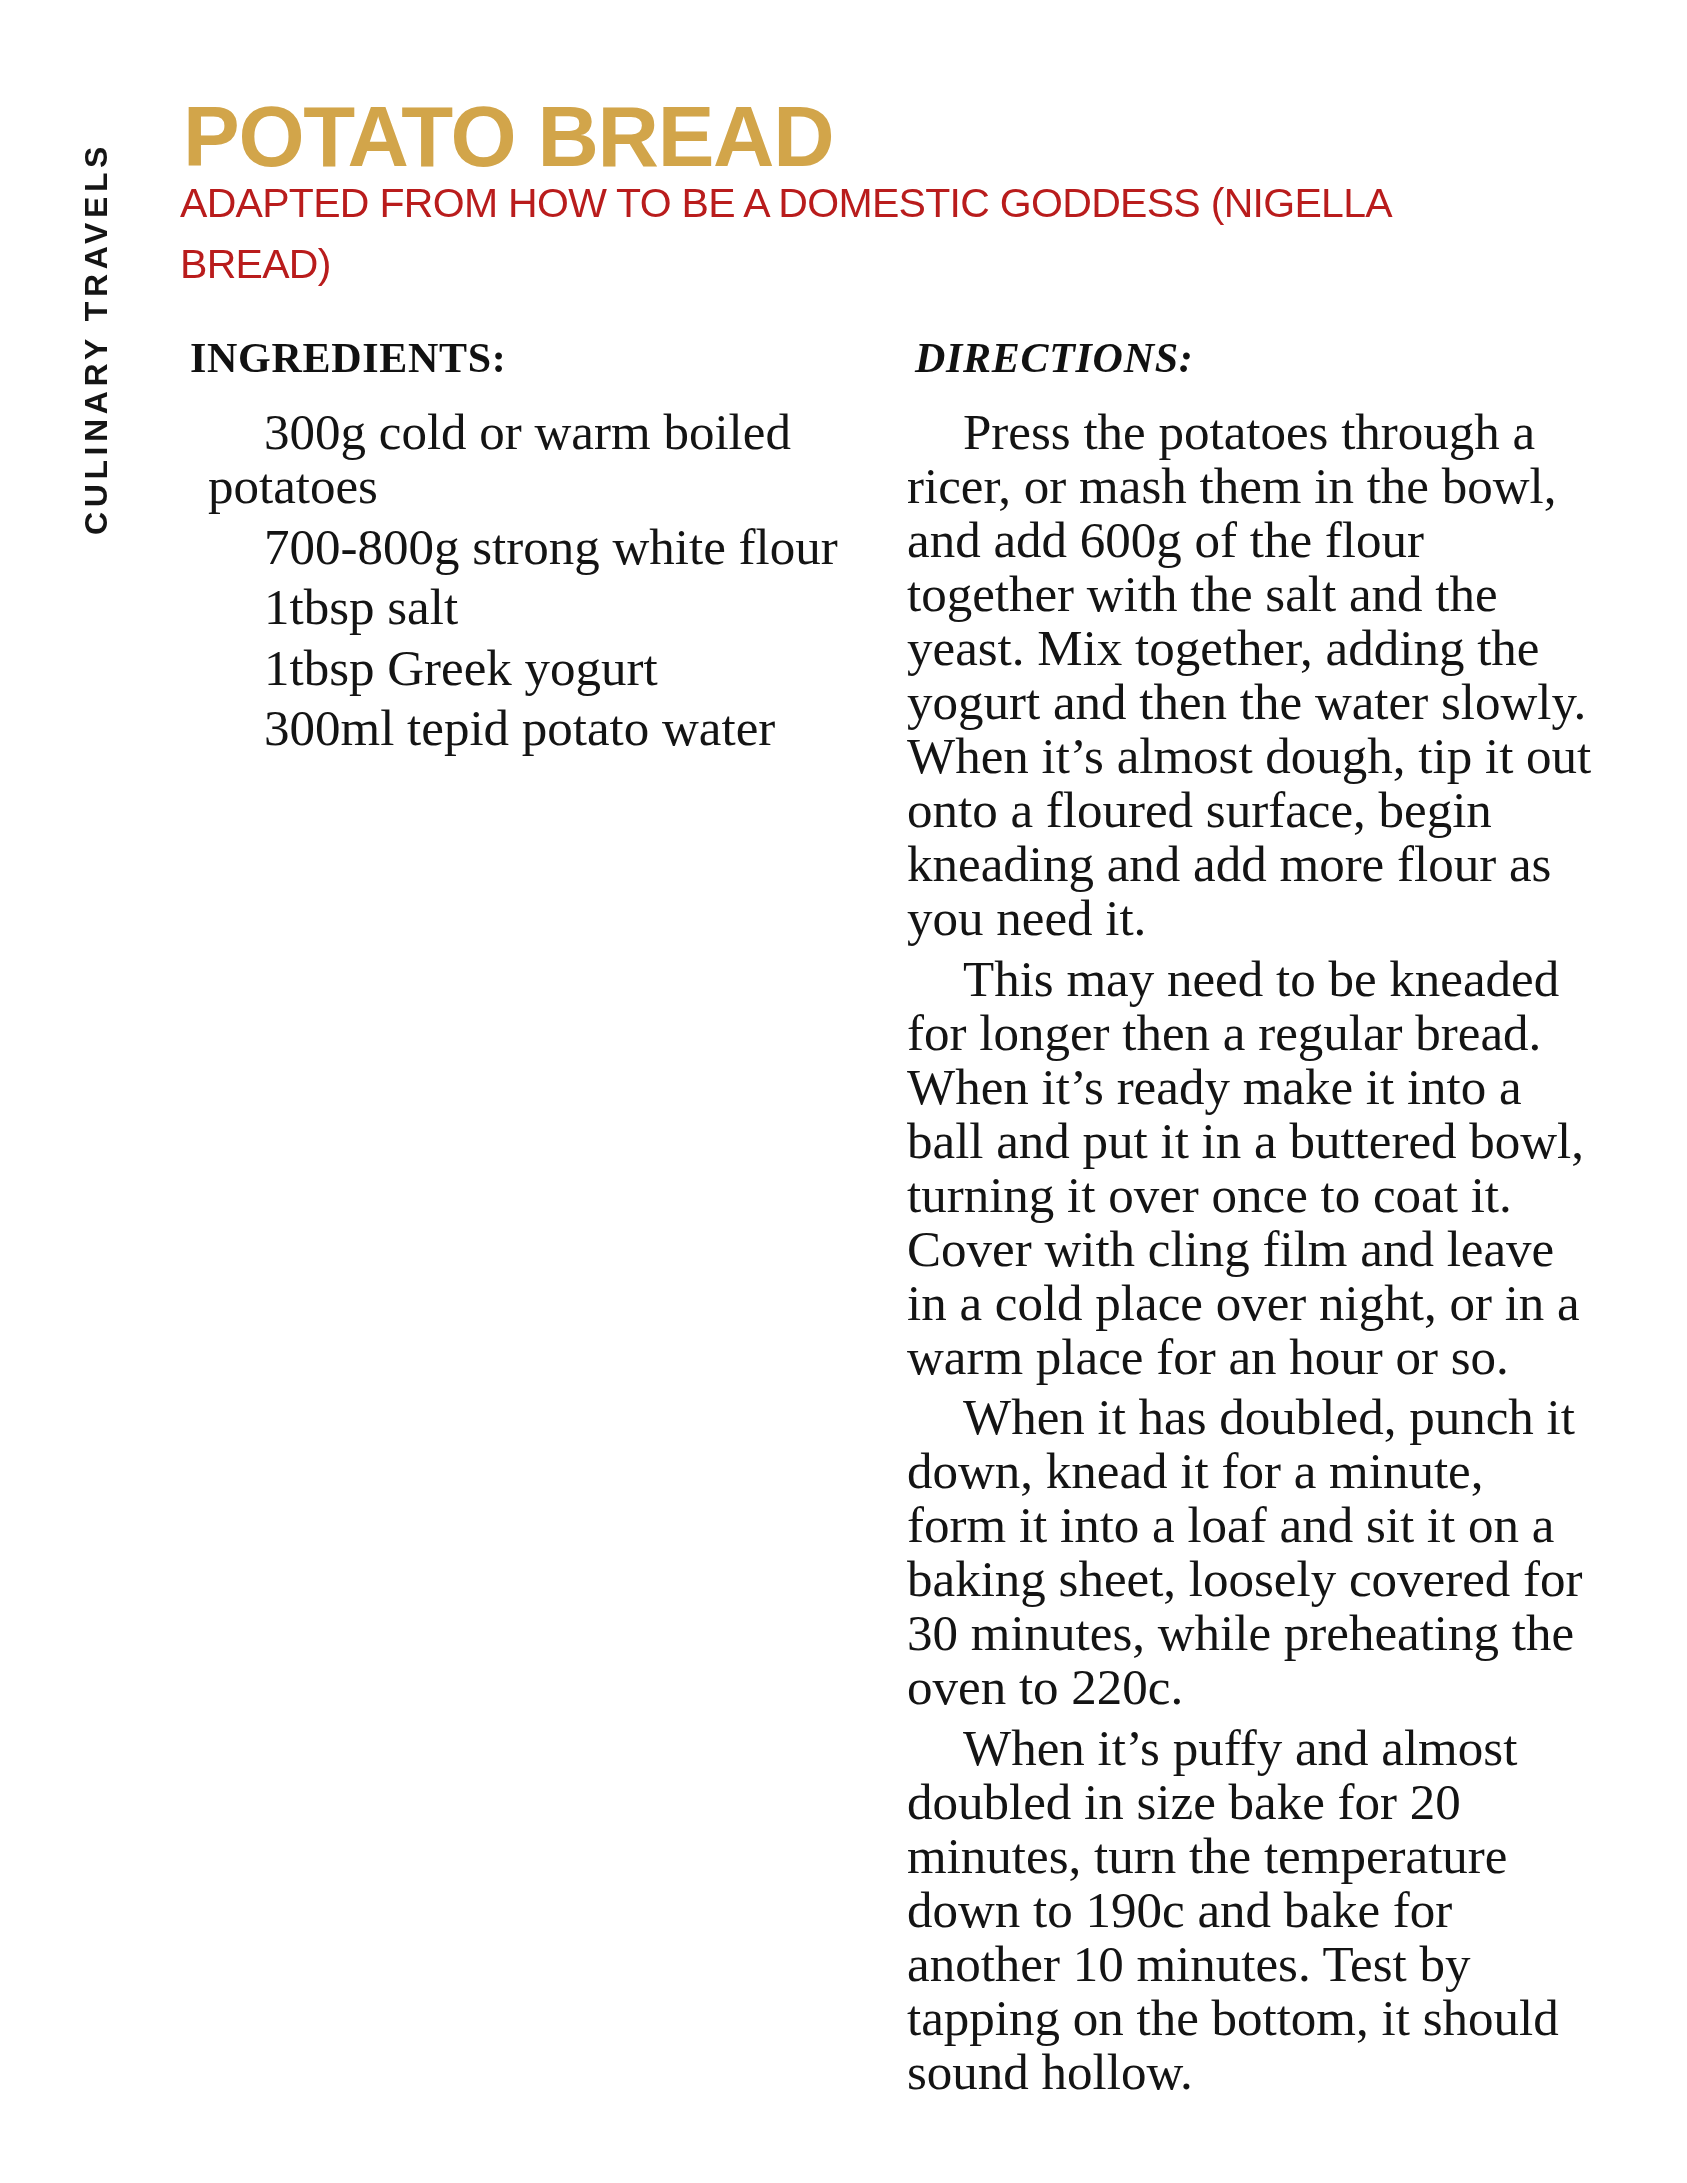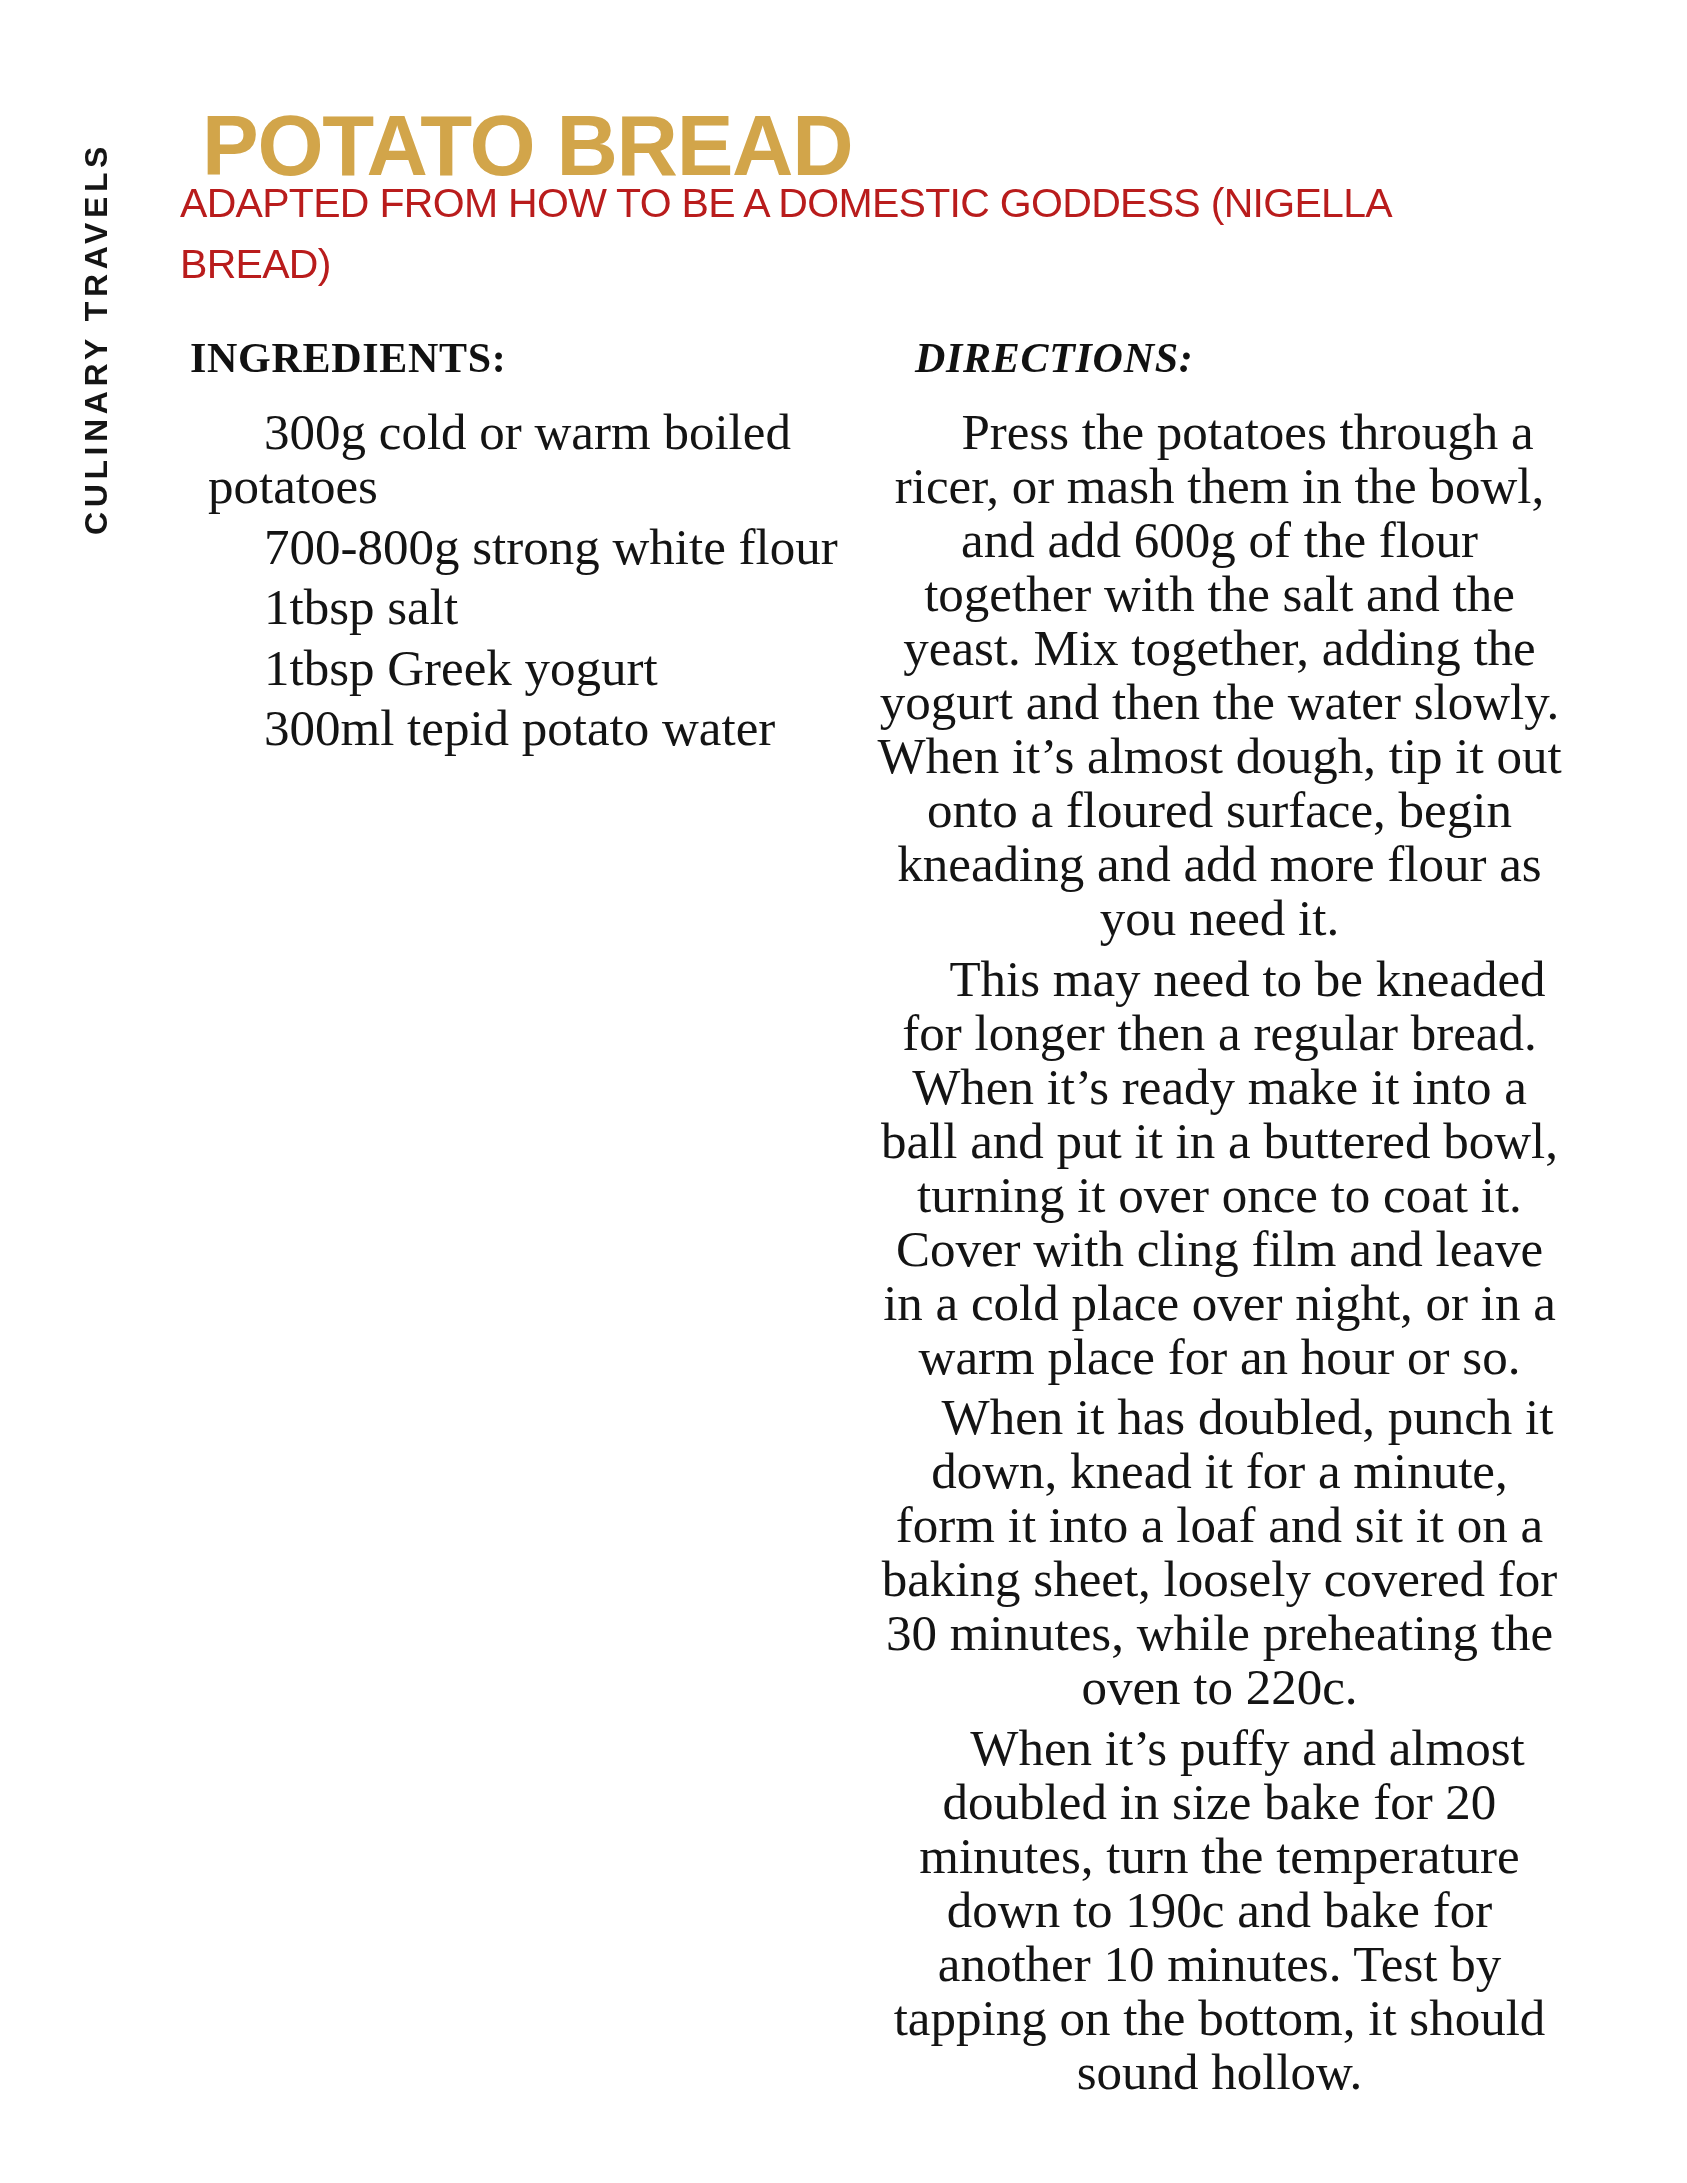--- a/index.html
+++ b/index.html
@@ -26,29 +26,28 @@
     font-weight: 600;
     font-size: 32px;
     letter-spacing: 4.6px;
     color: #151515;
   }
 
   
   .title {
     position: absolute;
     left: 183px;
-    top: 103px;
+    top: 94px;
     font-family: "Liberation Sans", sans-serif;
     font-weight: 700;
     font-size: 85px;
     line-height: 85px;
     letter-spacing: -1.3px;
     color: #D2A54A;
     white-space: nowrap;
-    margin-left: 19px;
   }
 
   
   .subtitle {
     position: absolute;
     left: 180px;
     top: 173px;
     font-family: "Liberation Sans", sans-serif;
     font-weight: 400;
     font-size: 41px;
@@ -75,21 +74,21 @@
     line-height: 54px;
     color: #141414;
     text-align: left;
   }
   .col-body p { margin: 0 0 6.6px 0; text-indent: 56px; }
 
   .ingredients-heading { left: 190px; }
   .ingredients-body   { left: 208px; width: 645px; }
 
   .directions-heading { left: 915px; font-style: italic; }
-  .directions-body    { left: 877px; width: 685px; text-align: center; }
+  .directions-body    { left: 907px; width: 685px; }
 </style>
 </head>
 <body>
 
 <div class="page">
 
   <div class="brand">CULINARY TRAVELS</div>
 
   <h1 class="title">POTATO BREAD</h1>
 

